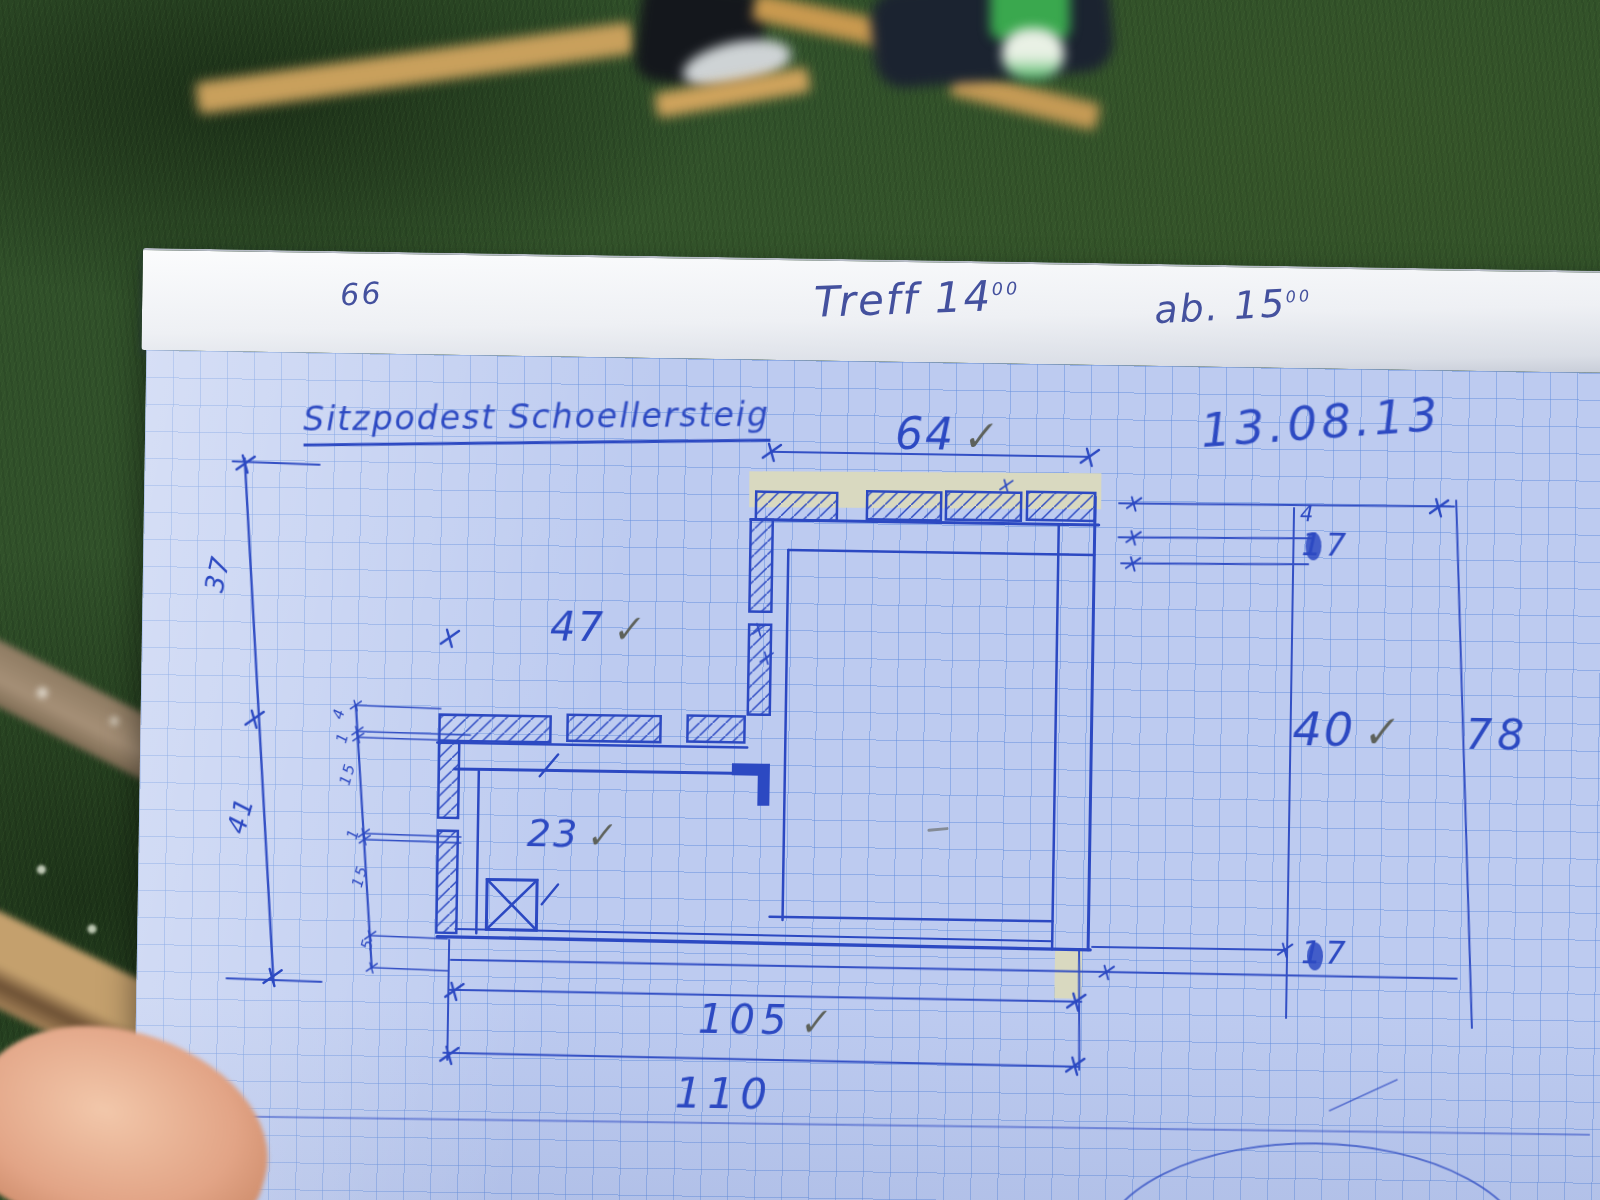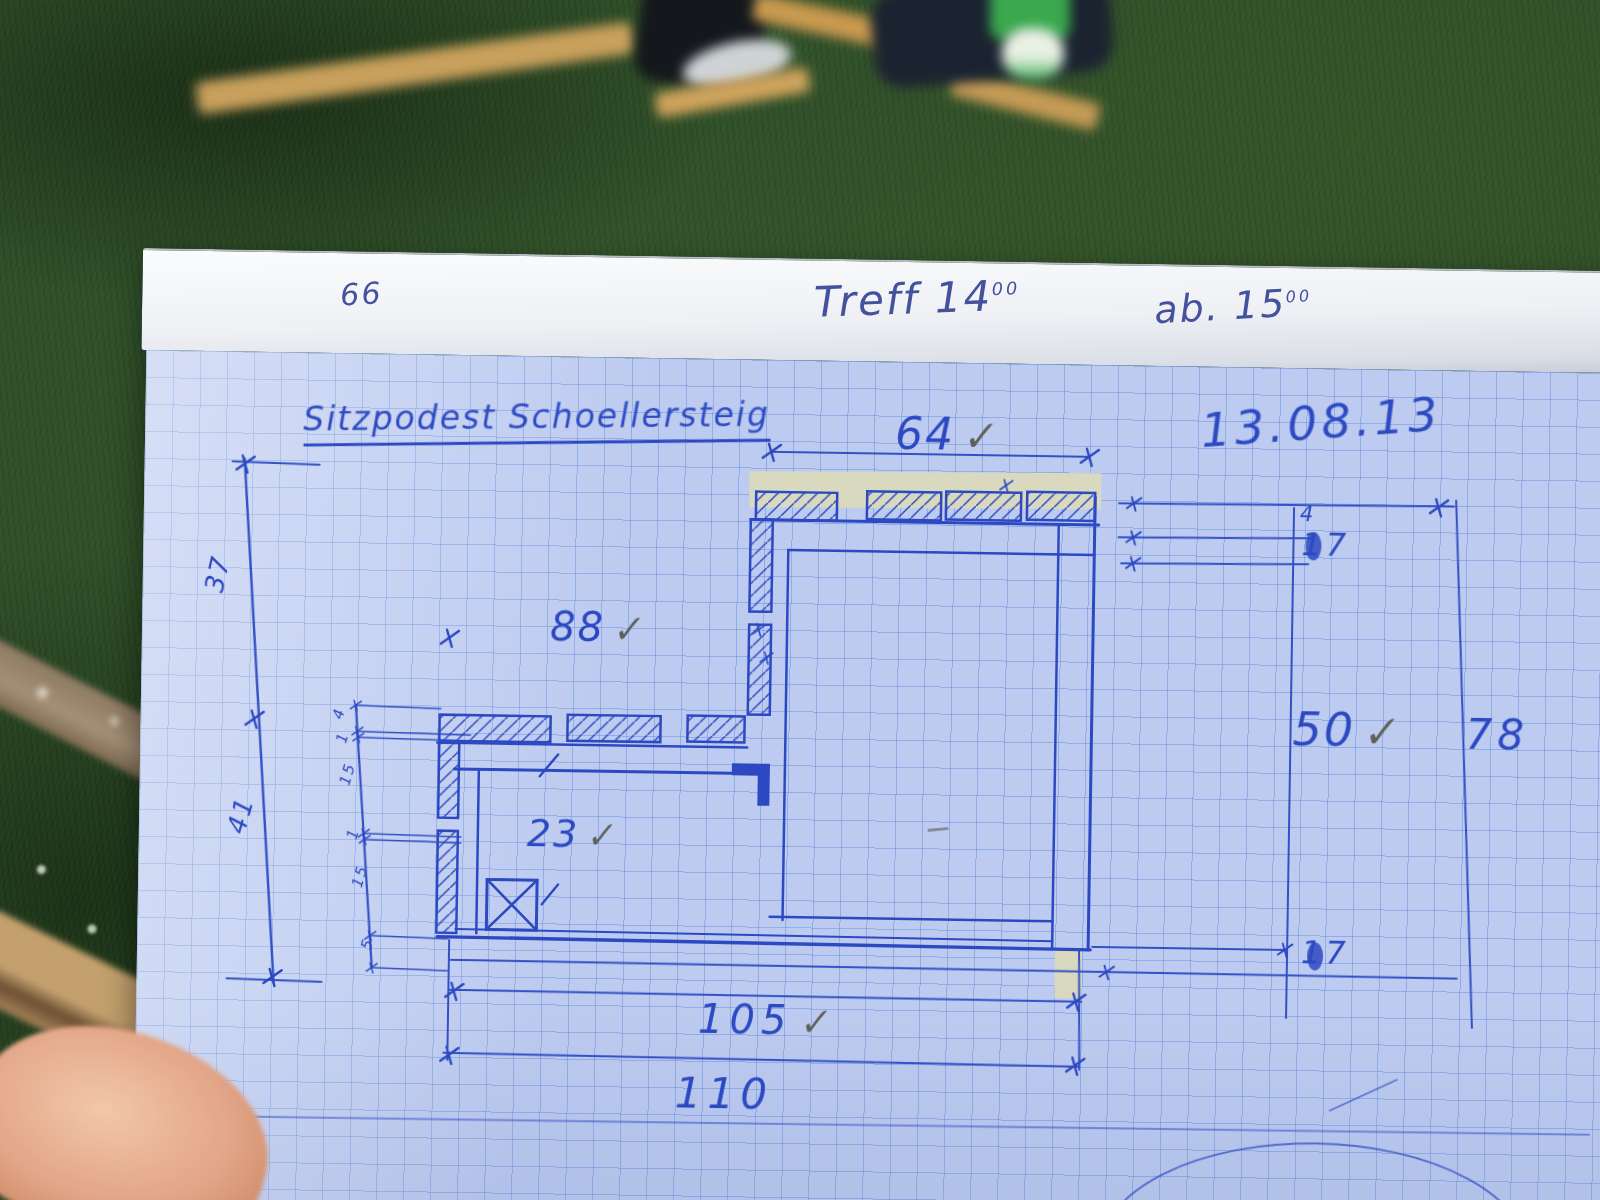--- a/index.html
+++ b/index.html
@@ -214,31 +214,31 @@
         </g>
       </svg>
 
       <div class="hw title-u" style="left:158px;top:44px;font-size:33px;">Sitzpodest Schoellersteig</div>
       <div class="hw" style="left:1055px;top:30px;font-size:47px;transform:rotate(-5deg);letter-spacing:4px;">13.08.13</div>
 
       <div class="hw" style="left:750px;top:50px;font-size:44px;">
         <span>64</span><span class="chk">✓</span>
       </div>
       <div class="hw" style="left:408px;top:250px;font-size:40px;">
-        <span>88</span><span class="chk">✓</span>
+        <span>47</span><span class="chk">✓</span>
       </div>
       <div class="hw" style="left:388px;top:458px;font-size:38px;">
         <span>23</span><span class="chk">✓</span>
       </div>
       <div class="hw" style="left:562px;top:640px;font-size:40px;letter-spacing:6px;">
         <span>105</span><span class="chk">✓</span>
       </div>
       <div class="hw" style="left:540px;top:714px;font-size:42px;letter-spacing:6px;">110</div>
       <div class="hw" style="left:1152px;top:338px;font-size:46px;">
-        <span>50</span><span class="chk">✓</span>
+        <span>40</span><span class="chk">✓</span>
       </div>
       <div class="hw" style="left:1325px;top:343px;font-size:42px;letter-spacing:5px;">78</div>
       <div class="hw" style="left:1156px;top:136px;font-size:21px;">4</div>
       <div class="hw" style="left:1158px;top:160px;font-size:32px;letter-spacing:4px;">17</div>
       <div class="hw" style="left:1164px;top:568px;font-size:32px;letter-spacing:4px;">17</div>
       <div class="hw rot" style="left:58px;top:238px;font-size:26px;transform:rotate(-78deg);">37</div>
       <div class="hw rot" style="left:84px;top:478px;font-size:26px;transform:rotate(-75deg);">41</div>
 
       <div class="hw rot" style="left:190px;top:364px;font-size:15px;transform:rotate(-75deg);">4</div>
       <div class="hw rot" style="left:194px;top:388px;font-size:15px;transform:rotate(-75deg);">1</div>

